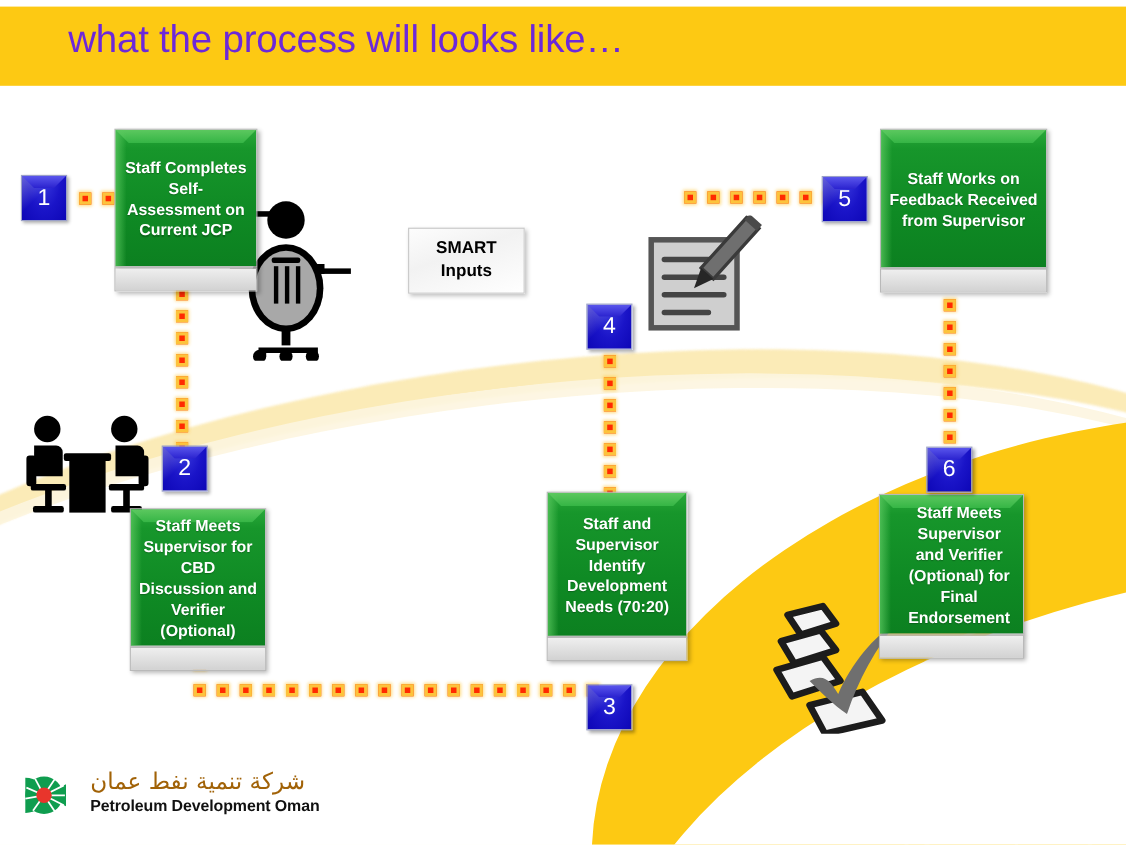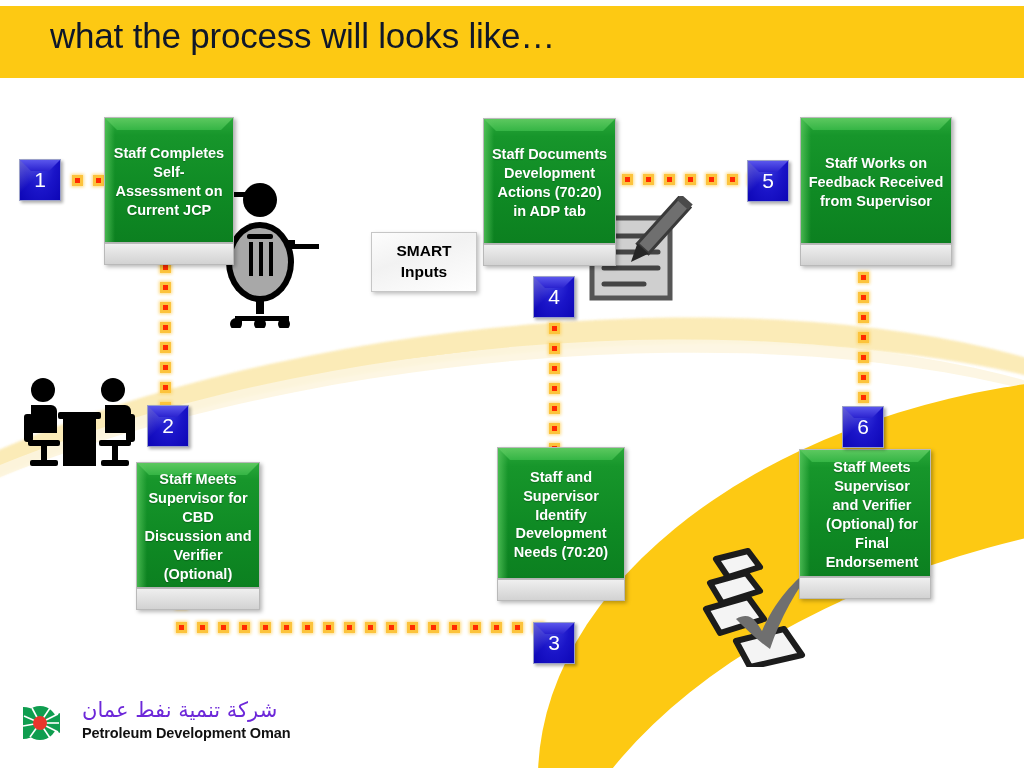--- a/index.html
+++ b/index.html
@@ -72,22 +72,22 @@
     transform-origin:0 0;
   }
 
   
   .banner {
     position:absolute; left:0; top:6px;
     width:1024px; height:72px;
     background:#fdc913;
   }
   .banner-title {
-    position:absolute; left:50px; top:16px;
-    font-size:35px; font-weight:400; color:#0f172a;
+    position:absolute; left:62px; top:16px;
+    font-size:35px; font-weight:400; color:#6d28d9;
     letter-spacing:-0.2px;
     white-space:nowrap;
     font-family:"Liberation Sans", sans-serif;
   }
 
   
   .gbox { position:absolute; }
   .gbox .face {
     position:relative;
     width:100%; height:100%;
@@ -117,21 +117,21 @@
     position:absolute; left:0; bottom:-22px;
     width:100%; height:22px;
     background:linear-gradient(180deg,#efefef 0%, #e2e2e2 45%, #d2d2d2 100%);
     border:1px solid #b9b9b9;
     box-shadow:2px 2px 4px rgba(0,0,0,.28);
   }
 
   
   #box1 { left:104px; top:117px; width:130px; height:126px; }
   #box1 .label { font-size:14.5px; }
-  #box2 { left:136px; top:462px; width:124px; height:126px; }
+  #box2 { left:118px; top:462px; width:124px; height:126px; }
   #box2 .label { font-size:14.5px; }
   #box3 { left:497px; top:447px; width:128px; height:132px; }
   #box3 .label { font-size:14.5px; }
   #box4 { left:483px; top:118px; width:133px; height:126px; }
   #box4 .label { font-size:14.5px; }
   #box5 { left:800px; top:117px; width:152px; height:127px; }
   #box5 .label { font-size:14.5px; }
   #box6 { left:799px; top:449px; width:132px; height:128px; }
   #box6 .label { font-size:14.5px;padding-left:20px; }
 
@@ -164,21 +164,21 @@
   
   .wbox {
     position:absolute;
     background:linear-gradient(160deg,#fdfdfd 0%,#f2f2f2 40%,#ffffff 100%);
     border:1px solid #c6c6c6;
     box-shadow:2px 2px 4px rgba(0,0,0,.25);
     display:flex; align-items:center; justify-content:center;
     color:#000; font-weight:bold; text-align:center;
     line-height:1.35; font-size:15.5px;
   }
-  #smart { left:371px; top:207px; width:106px; height:60px;margin-top:25px; }
+  #smart { left:371px; top:207px; width:106px; height:60px; }
   #thorough { left:213px; top:394px; width:122px; height:55px; }
 
   
   .dots { position:absolute; display:flex; }
   .dots.h { flex-direction:row; align-items:center; }
   .dots.v { flex-direction:column; align-items:center; }
   .dot {
     width:11px; height:11px;
     background:#ff2a00;
     border:3px solid #fcc33c;
@@ -209,21 +209,21 @@
   #icon-notepad { left:586px; top:196px; width:108px; height:110px; }
 
   
   #icon-checklist { left:700px; top:545px; width:160px; height:122px; }
 
   
   #logo { position:absolute; left:20px; top:700px; width:240px; height:52px; }
   #logo .mark { position:absolute; left:0; top:4px; width:44px; height:38px; }
   #logo .arabic {
     position:absolute; left:62px; top:-2px;
-    font-size:21px; color:#6d28d9; direction:rtl;
+    font-size:21px; color:#a16207; direction:rtl;
     font-family:"DejaVu Sans", sans-serif;
     white-space:nowrap;
   }
   #logo .latin {
     position:absolute; left:62px; top:25px;
     font-size:14.5px; font-weight:bold; color:#111;
     white-space:nowrap; letter-spacing:-.1px;
   }
 </style>
 </head>
@@ -414,26 +414,20 @@
     <div class="base"></div>
   </div>
 
   <div class="gbox" id="box3">
     <div class="face">
       <div class="label">Staff  and Supervisor Identify Development Needs (70:20)</div>
     </div>
     <div class="base"></div>
   </div>
 
-  <div class="gbox" id="box4">
-    <div class="face">
-      <div class="label">Staff Documents Development Actions (70:20) in ADP tab</div>
-    </div>
-    <div class="base"></div>
-  </div>
 
   <div class="gbox" id="box5">
     <div class="face">
       <div class="label">Staff Works on Feedback Received from Supervisor</div>
     </div>
     <div class="base"></div>
   </div>
 
   <div class="gbox" id="box6">
     <div class="face">

